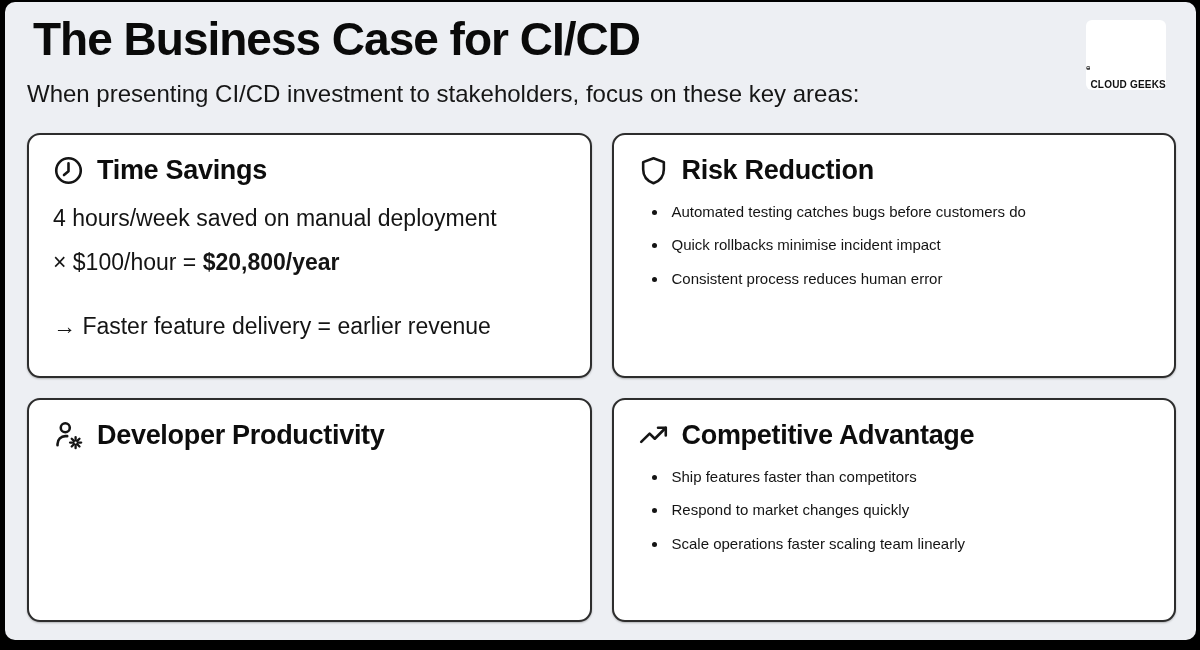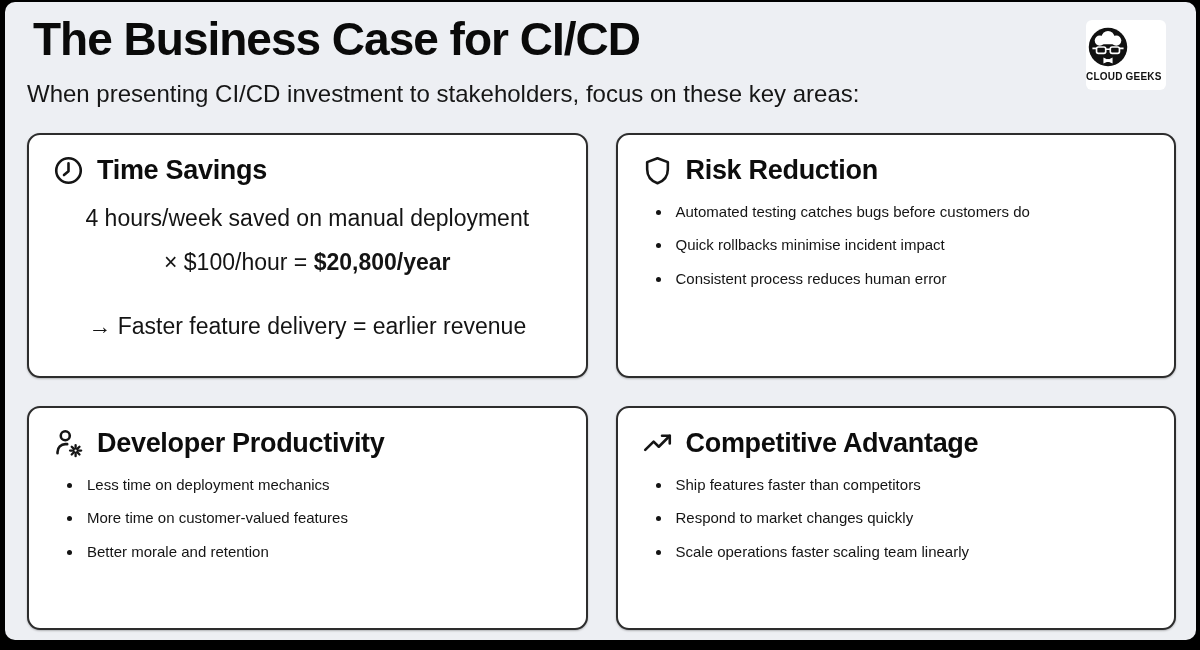--- a/index.html
+++ b/index.html
@@ -35,40 +35,39 @@
     font-weight: 400;
     color: #161616;
   }
   .logo-box {
     position: absolute;
     top: 6px; right: 10px;
     width: 80px; height: 70px;
     background: #ffffff;
     border-radius: 6px;
     display: flex;
-    flex-direction: column;
-    align-items: flex-start;
+    align-items: flex-end;
     justify-content: flex-start;
     padding-top: 5px;
   }
   .logo-box svg { width: 44px; height: 44px; }
   .logo-text {
     font-size: 10px;
     font-weight: 700;
     letter-spacing: 0.2px;
     color: #111;
     margin-top: 2px;
     white-space: nowrap;
   }
   .grid {
     margin-top: 25px;
     display: grid;
     grid-template-columns: 1fr 1fr;
     grid-template-rows: 245px 224px;
-    gap: 28px;
+    gap: 20px;
   }
   .card {
     background: #ffffff;
     border: 2px solid #2d2d2d;
     border-radius: 13px;
     padding: 20px 24px;
     box-shadow: 0 1px 2px rgba(0,0,0,0.25);
   }
   .card-head {
     display: flex;
@@ -77,21 +76,21 @@
     margin-bottom: 16px;
   }
   .card-head svg { width: 31px; height: 31px; flex: 0 0 auto; }
   .card-title {
     font-size: 27px;
     font-weight: 700;
     color: #0d0d0d;
     letter-spacing: -0.3px;
   }
   .card-body { font-size: 23px; color: #141414; }
-  .card-body p { margin: 0 0 12px 0; line-height: 1.4; text-align: center; }
+  .card-body p { margin: 0 0 12px 0; line-height: 1.4; }
   .card-body p.arrow-line { margin-top: 32px; margin-bottom: 0; }
   .bold-val { font-weight: 700; }
   ul.bullets {
     margin: 0;
     padding-left: 30px;
     font-size: 15px;
     color: #141414;
   }
   ul.bullets li {
     margin-bottom: 13px;
@@ -179,25 +178,20 @@
             <line x1="14.5" y1="14.5" x2="15.8" y2="15.8"></line>
             <line x1="19.2" y1="19.2" x2="20.5" y2="20.5"></line>
             <line x1="14.5" y1="20.5" x2="15.8" y2="19.2"></line>
             <line x1="19.2" y1="15.8" x2="20.5" y2="14.5"></line>
           </g>
           <circle cx="17.5" cy="17.5" r="2.3" fill="#151515" stroke="none"></circle>
           <circle cx="17.5" cy="17.5" r="0.9" fill="#fff" stroke="none"></circle>
         </svg>
         <span class="card-title">Developer Productivity</span>
       </div>
-      <ul class="bullets">
-        <li>Less time on deployment mechanics</li>
-        <li>More time on customer-valued features</li>
-        <li>Better morale and retention</li>
-      </ul>
     </div>
 
     <div class="card">
       <div class="card-head">
         <svg viewBox="0 0 24 24" fill="none" stroke="#151515" stroke-width="2" stroke-linecap="round" stroke-linejoin="round" aria-hidden="true">
           <polyline points="2.5 17 9 10.5 13 14.5 21.5 6"></polyline>
           <polyline points="15.5 6 21.5 6 21.5 12"></polyline>
         </svg>
         <span class="card-title">Competitive Advantage</span>
       </div>

